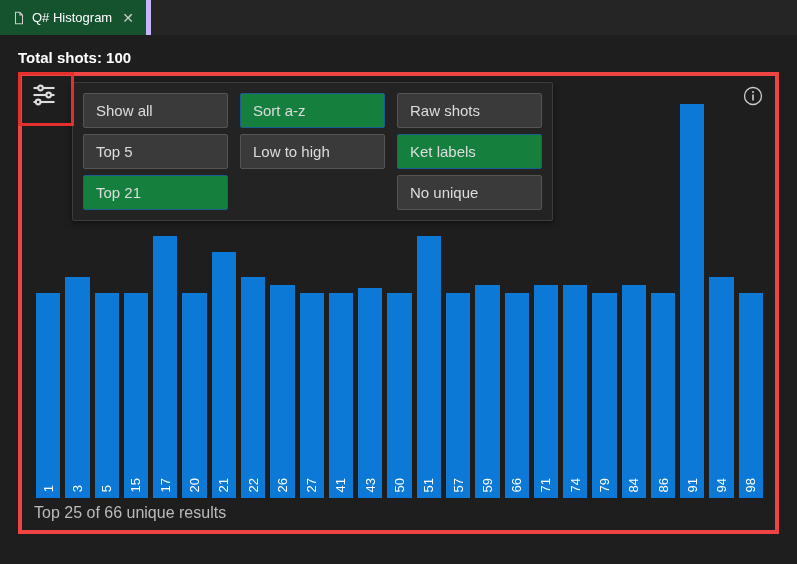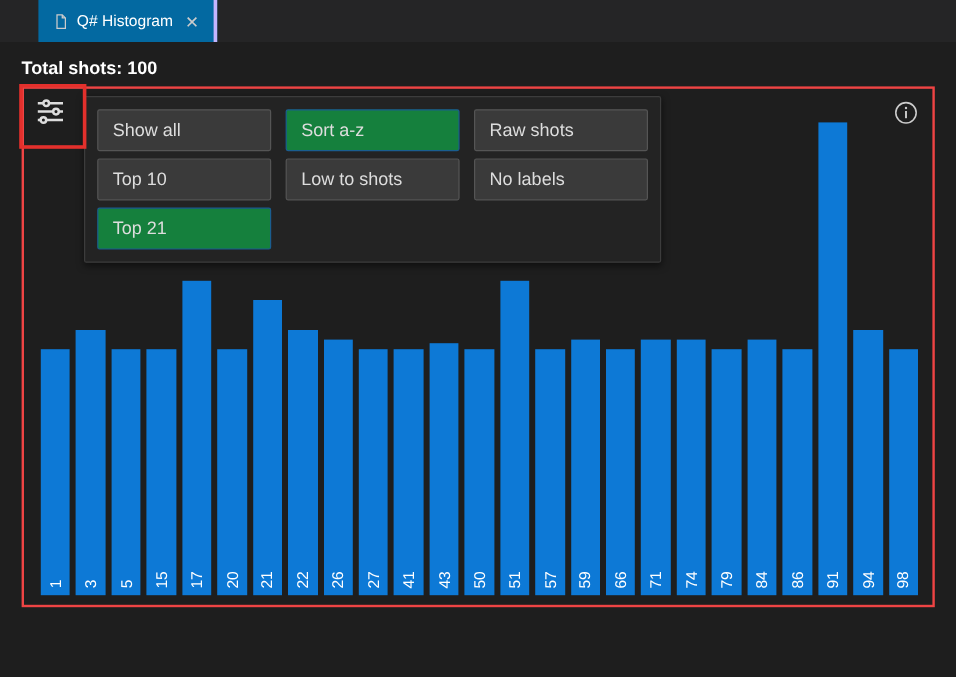--- a/index.html
+++ b/index.html
@@ -14,35 +14,34 @@
   .tab-bar {
     display: flex;
     background: #252526;
     height: 35px;
   }
   .tab {
     display: flex;
     align-items: center;
     gap: 6px;
     padding: 0 12px;
-    background: #0369a1;
-    border-right: 3px solid #c4b5fd;
+    background: #14532d;
+    border-right: 5px solid #c4b5fd;
     font-size: 13px;
     color: #fff;
-    margin-left: 32px;
   }
   .tab-icon {
     width: 14px; height: 14px;
     display: inline-flex; align-items: center; justify-content: center;
   }
   .tab-close { margin-left: 4px; color: #ccc; font-size: 14px; }
   .content { padding: 14px 18px 10px 18px; }
   .total { font-size: 15px; font-weight: 600; color: #fff; margin-bottom: 6px; }
   .panel {
-    border: 2px solid #ef4444;
+    border: 4px solid #ef4444;
     padding: 12px 12px 8px 12px;
     position: relative;
     background: #1e1e1e;
   }
   .info-icon {
     position: absolute;
     top: 10px; right: 12px;
     width: 20px; height: 20px;
   }
   .filter-icon-box {
@@ -151,30 +150,31 @@
       <svg viewBox="0 0 20 20" width="20" height="20">
           <circle cx="10" cy="10" r="8.5" fill="none" stroke="#ccc" stroke-width="1.3"></circle>
           <circle cx="10" cy="6" r="1" fill="#ccc"></circle>
           <rect x="9.2" y="8.5" width="1.6" height="6" fill="#ccc"></rect>
         </svg>
     </div>
 
     <div class="options-popup">
       <div class="opt-col" id="col1">
           <button class="opt-btn">Show all</button>
-          <button class="opt-btn">Top 10</button>
+          <button class="opt-btn">Top 5</button>
           <button class="opt-btn sel">Top 21</button>
         </div>
       <div class="opt-col" id="col2">
           <button class="opt-btn sel">Sort a-z</button>
-          <button class="opt-btn">Low to shots</button>
+          <button class="opt-btn">Low to high</button>
         </div>
       <div class="opt-col" id="col3">
           <button class="opt-btn">Raw shots</button>
-          <button class="opt-btn">No labels</button>
+          <button class="opt-btn sel">Ket labels</button>
+          <button class="opt-btn">No unique</button>
         </div>
     </div>
 
     <div class="chart-area" id="chart">
         <div class="bar" style="height: 205px;">
           <span class="bar-label">1</span>
         </div>
         <div class="bar" style="height: 221.4px;">
           <span class="bar-label">3</span>
         </div>
@@ -241,14 +241,15 @@
         <div class="bar" style="height: 393.6px;">
           <span class="bar-label">91</span>
         </div>
         <div class="bar" style="height: 221.4px;">
           <span class="bar-label">94</span>
         </div>
         <div class="bar" style="height: 205px;">
           <span class="bar-label">98</span>
         </div>
       </div>
+    <div class="footer">Top 25 of 66 unique results</div>
   </div>
 </div>
 
 </body></html>

